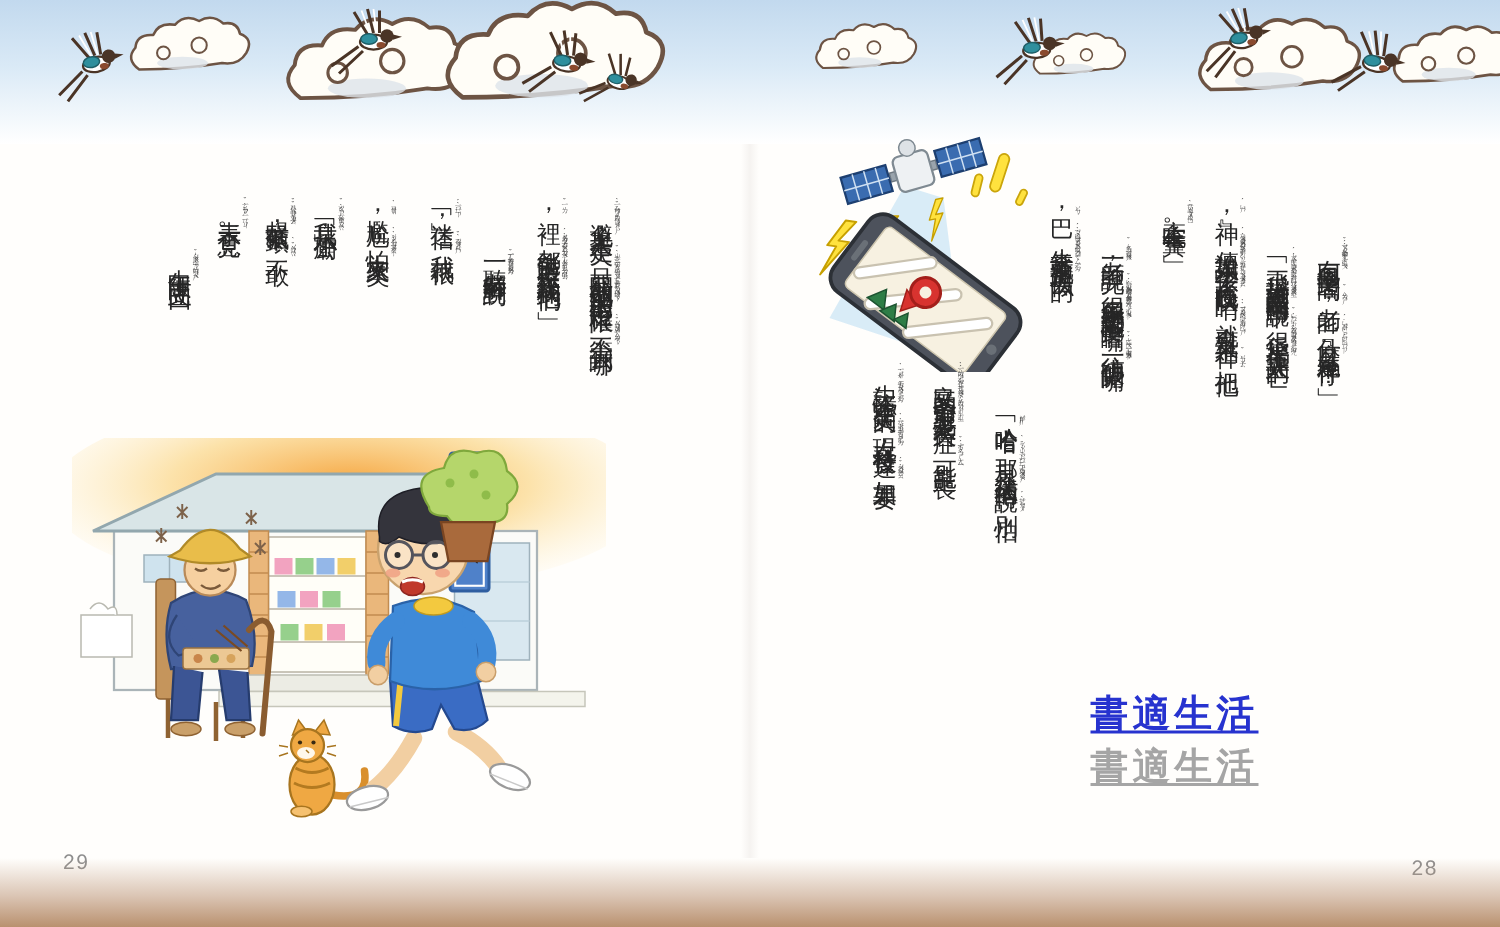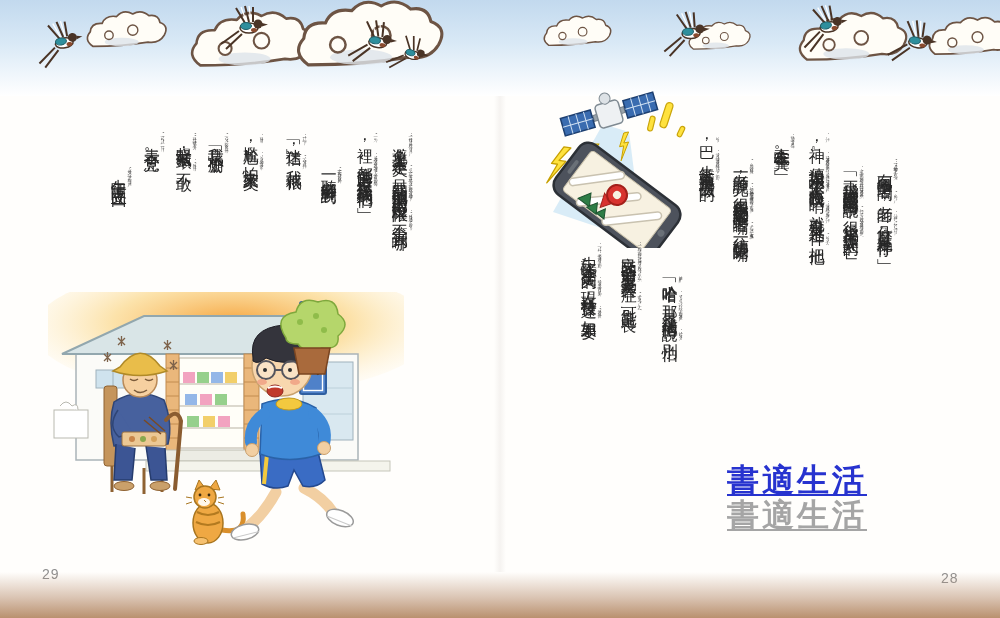--- a/index.html
+++ b/index.html
@@ -15,21 +15,21 @@
   .illus{position:absolute;z-index:2;}
   .vcol{position:absolute;writing-mode:vertical-rl;font-size:16px;letter-spacing:1px;
         line-height:1.3;color:#262626;z-index:5;}
   .vcol ruby{ruby-align:center;}
   .vcol rt{font-size:5.5px;letter-spacing:-1px;line-height:1;color:#4a4a4a;
            font-family:"Liberation Sans","DejaVu Sans",sans-serif;text-orientation:upright;}
   .pagenum{position:absolute;font-family:"Liberation Sans","DejaVu Sans",sans-serif;
            font-size:14px;color:#8e8e8e;letter-spacing:1px;z-index:6;}
   .pagenum.pn-left{left:42px;top:566px;}
   .pagenum.pn-right{left:941px;top:570px;}
-  .wm{position:absolute;font-weight:bold;font-size:32px;letter-spacing:3px;z-index:8;
+  .wm{position:absolute;font-weight:bold;font-size:25px;letter-spacing:3px;z-index:8;
       text-decoration:underline;text-decoration-thickness:2px;text-underline-offset:3px;
       font-family:"Liberation Serif","DejaVu Serif",serif;white-space:nowrap;}
   .wm-blue{left:727px;top:459px;}
   .wm-gray{left:727px;top:494px;}
 </style>
 </head>
 <body>
 
 <div class="spread">
 

